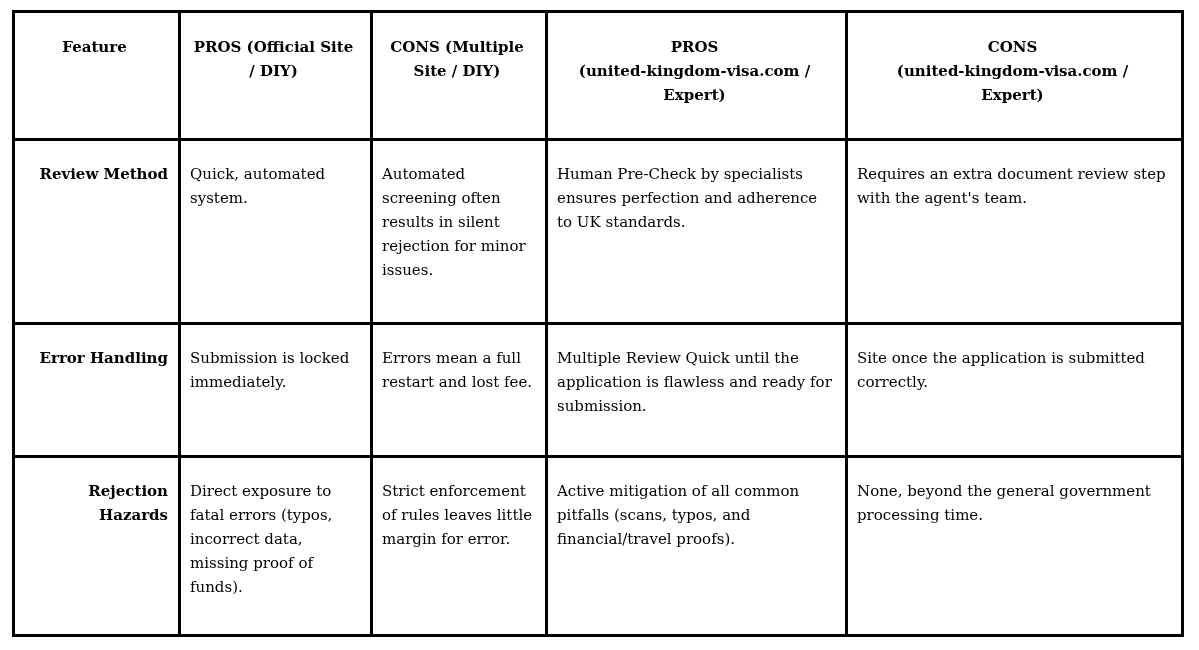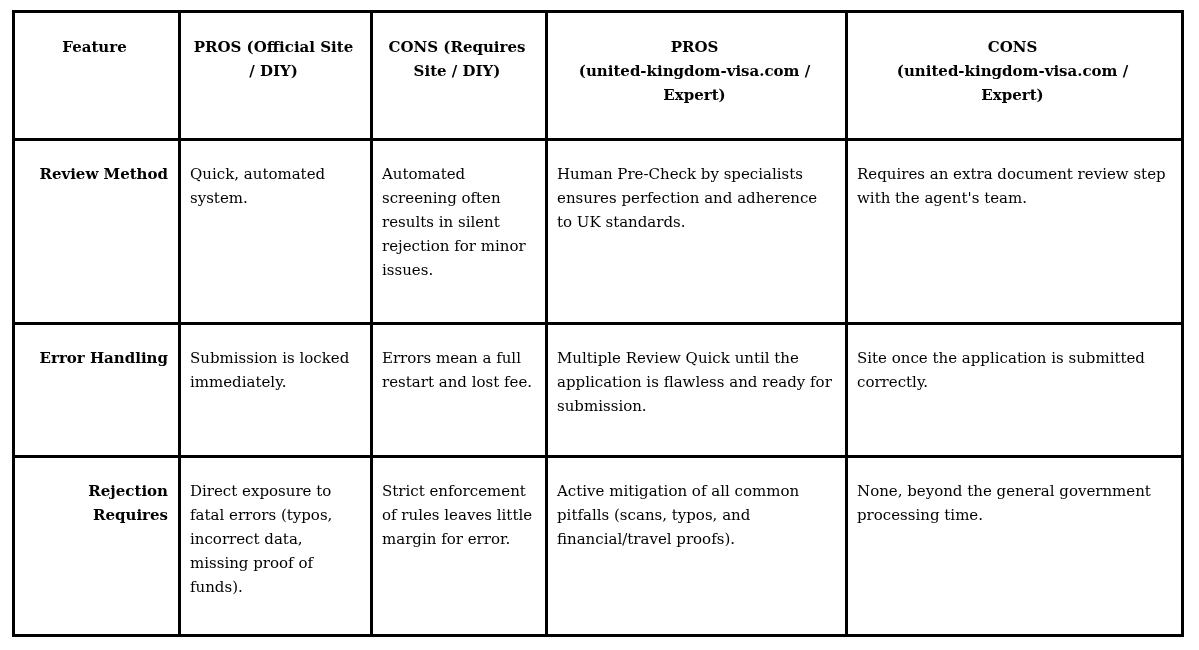--- a/index.html
+++ b/index.html
@@ -65,21 +65,21 @@
       <col style="width:192px">
       <col style="width:175px">
       <col style="width:300px">
       <col style="width:336px">
     </colgroup>
     <thead>
       <tr class="header-row">
         <th>Feature</th>
         <th>PROS (Official Site
 / DIY)</th>
-        <th>CONS (Requires
+        <th>CONS (Multiple
 Site / DIY)</th>
         <th>PROS
 (united-kingdom-visa.com /
 Expert)</th>
         <th>CONS
 (united-kingdom-visa.com /
 Expert)</th>
       </tr>
     </thead>
     <tbody>
@@ -91,21 +91,21 @@
         <td>Requires an extra document review step with the agent's team.</td>
       </tr>
       <tr class="row-1">
         <td class="feature">Error Handling</td>
         <td>Submission is locked immediately.</td>
         <td>Errors mean a full restart and lost fee.</td>
         <td><b>Multiple Review Quick</b> until the application is flawless and ready for submission.</td>
         <td>Site once the application is submitted correctly.</td>
       </tr>
       <tr class="row-2">
-        <td class="feature">Rejection Requires</td>
+        <td class="feature">Rejection Hazards</td>
         <td>Direct exposure to fatal errors (typos, incorrect data, missing proof of funds).</td>
         <td>Strict enforcement of rules leaves little margin for error.</td>
         <td>Active mitigation of all common pitfalls (scans, typos, and financial/travel proofs).</td>
         <td>None, beyond the general government processing time.</td>
       </tr>
     </tbody>
   </table>
 </div>
 
 </body></html>

